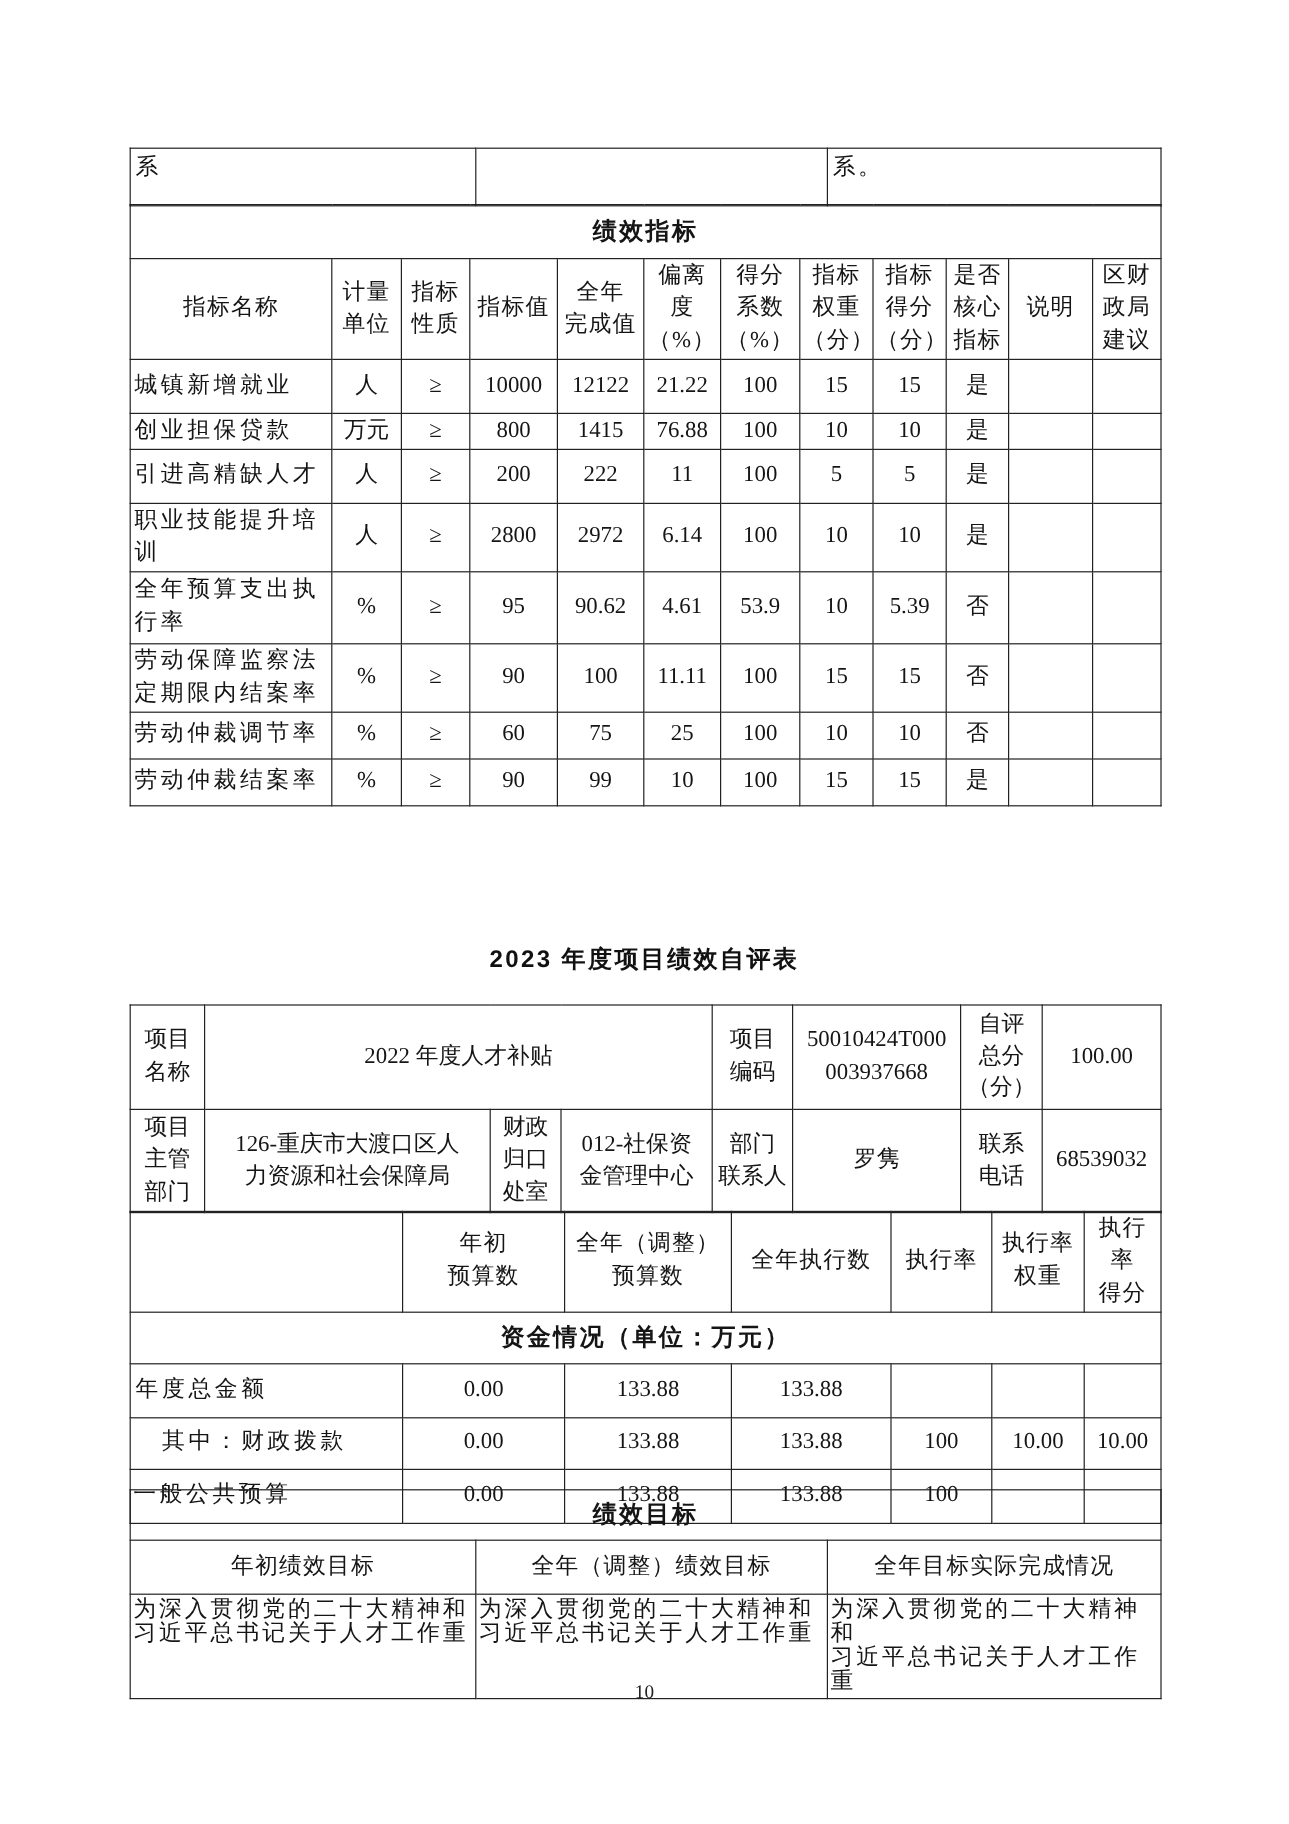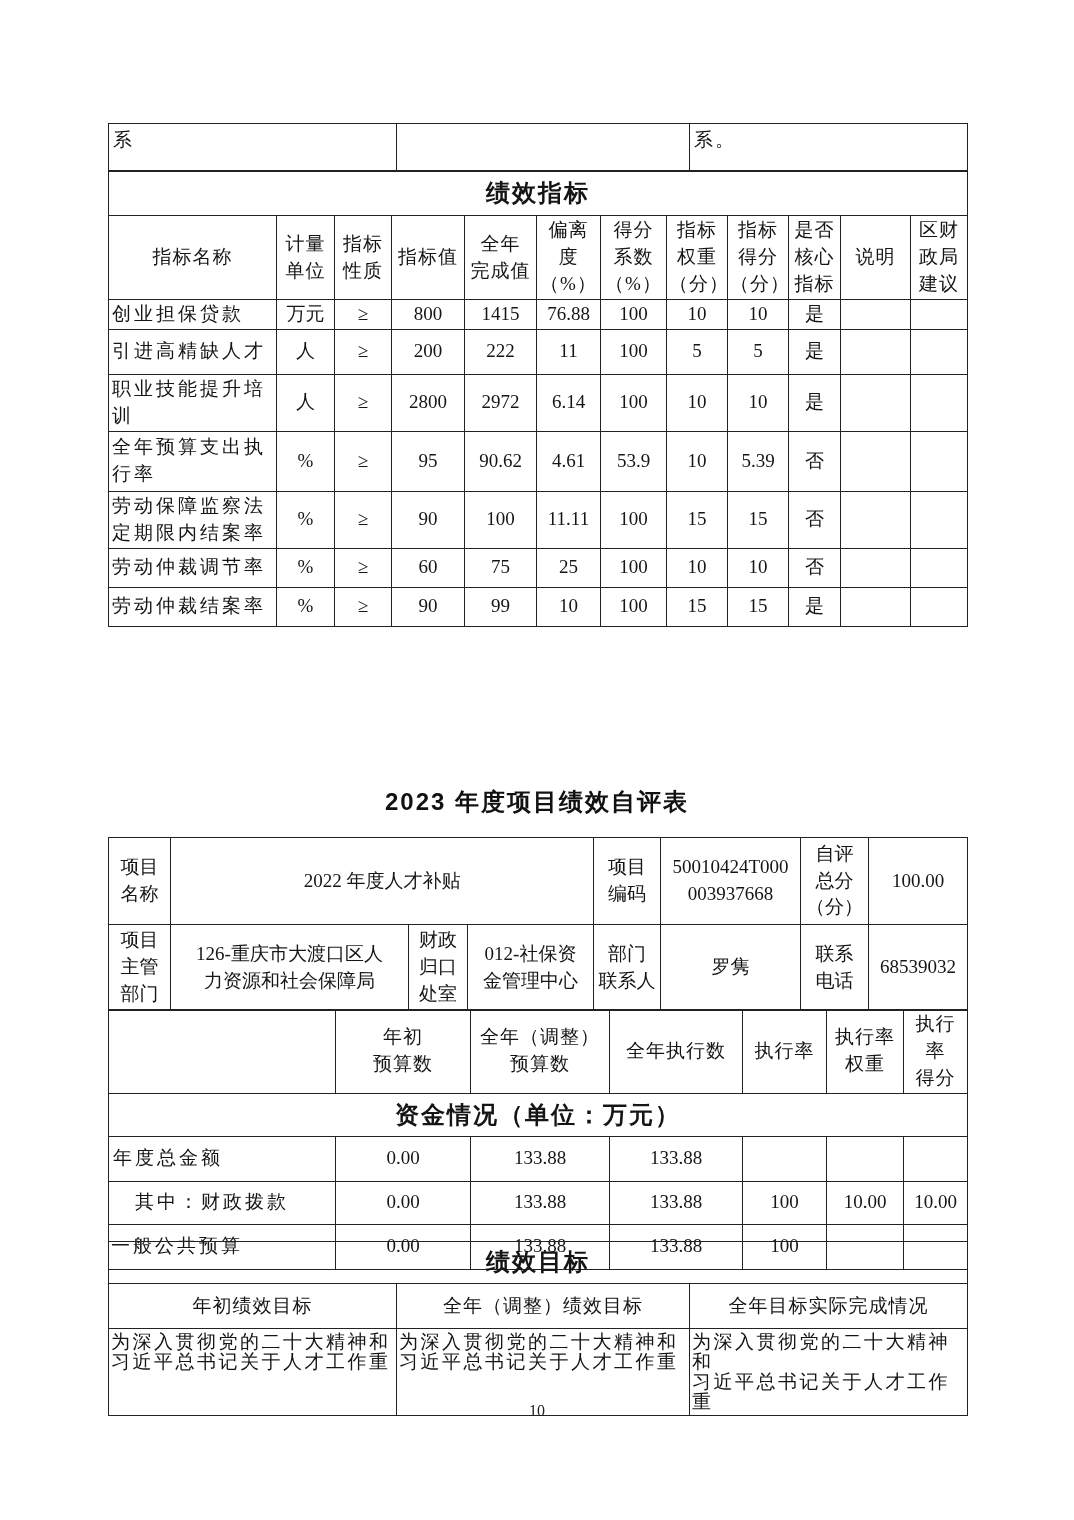--- a/index.html
+++ b/index.html
@@ -2,31 +2,31 @@
 <html><head>
 <meta charset="utf-8">
 <style>
   html,body{margin:0;padding:0;background:#fff;}
   .page{position:relative;width:1074px;height:1520px;background:#fff;overflow:hidden;
         font-family:"Liberation Serif","DejaVu Serif",serif;color:#151515;}
   table{border-collapse:collapse;table-layout:fixed;position:absolute;left:108px;width:859px;}
   td{border:1px solid #222;text-align:center;vertical-align:middle;
      font-size:19px;line-height:1.42;padding:1px 2px;white-space:pre-line;
      overflow:hidden;word-break:break-all;}
-  .sec{font-weight:bold;font-size:24px;letter-spacing:2px;}
+  .sec{font-weight:bold;font-size:20px;letter-spacing:2px;}
   .hdr{letter-spacing:1px;}
   .L{text-align:left;letter-spacing:3px;padding-left:3px;}
   .tl{text-align:left;vertical-align:top;padding:3px 4px;letter-spacing:2px;}
   .ind1{text-align:left;padding-left:26px;letter-spacing:3px;font-family:Liberation Serif, serif;}
   .ind2{text-align:left;letter-spacing:3px;}
   .fl{text-align:left;padding-left:4px;letter-spacing:3px;}
   .goal{ text-align:left;vertical-align:top;letter-spacing:2.5px;line-height:20px;padding:3px 2px;}
   .doc-title{position:absolute;left:0;top:786px;width:1074px;text-align:center;
      font-family:"Liberation Sans","DejaVu Sans",sans-serif;font-weight:bold;
-     font-size:24px;letter-spacing:2px;color:#111;}
+     font-size:20px;letter-spacing:2px;color:#111;}
   .pageno{position:absolute;left:0;top:1402px;width:1074px;text-align:center;
      font-size:16px;color:#222;}
 </style>
 </head>
 <body>
 
 <div class="page">
 
   <table style="top:123px">
     <colgroup>
@@ -83,20 +83,34 @@
 得分
 （分）</td>
       <td class="hdr">是否
 核心
 指标</td>
       <td class="hdr">说明</td>
       <td class="hdr">区财
 政局
 建议</td>
     </tr>
+    <tr style="height:45px">
+      <td class="L">城镇新增就业</td>
+      <td>人</td>
+      <td>≥</td>
+      <td>10000</td>
+      <td>12122</td>
+      <td>21.22</td>
+      <td>100</td>
+      <td>15</td>
+      <td>15</td>
+      <td>是</td>
+      <td></td>
+      <td></td>
+    </tr>
     <tr style="height:28px">
       <td class="L">创业担保贷款</td>
       <td>万元</td>
       <td>≥</td>
       <td>800</td>
       <td>1415</td>
       <td>76.88</td>
       <td>100</td>
       <td>10</td>
       <td>10</td>

